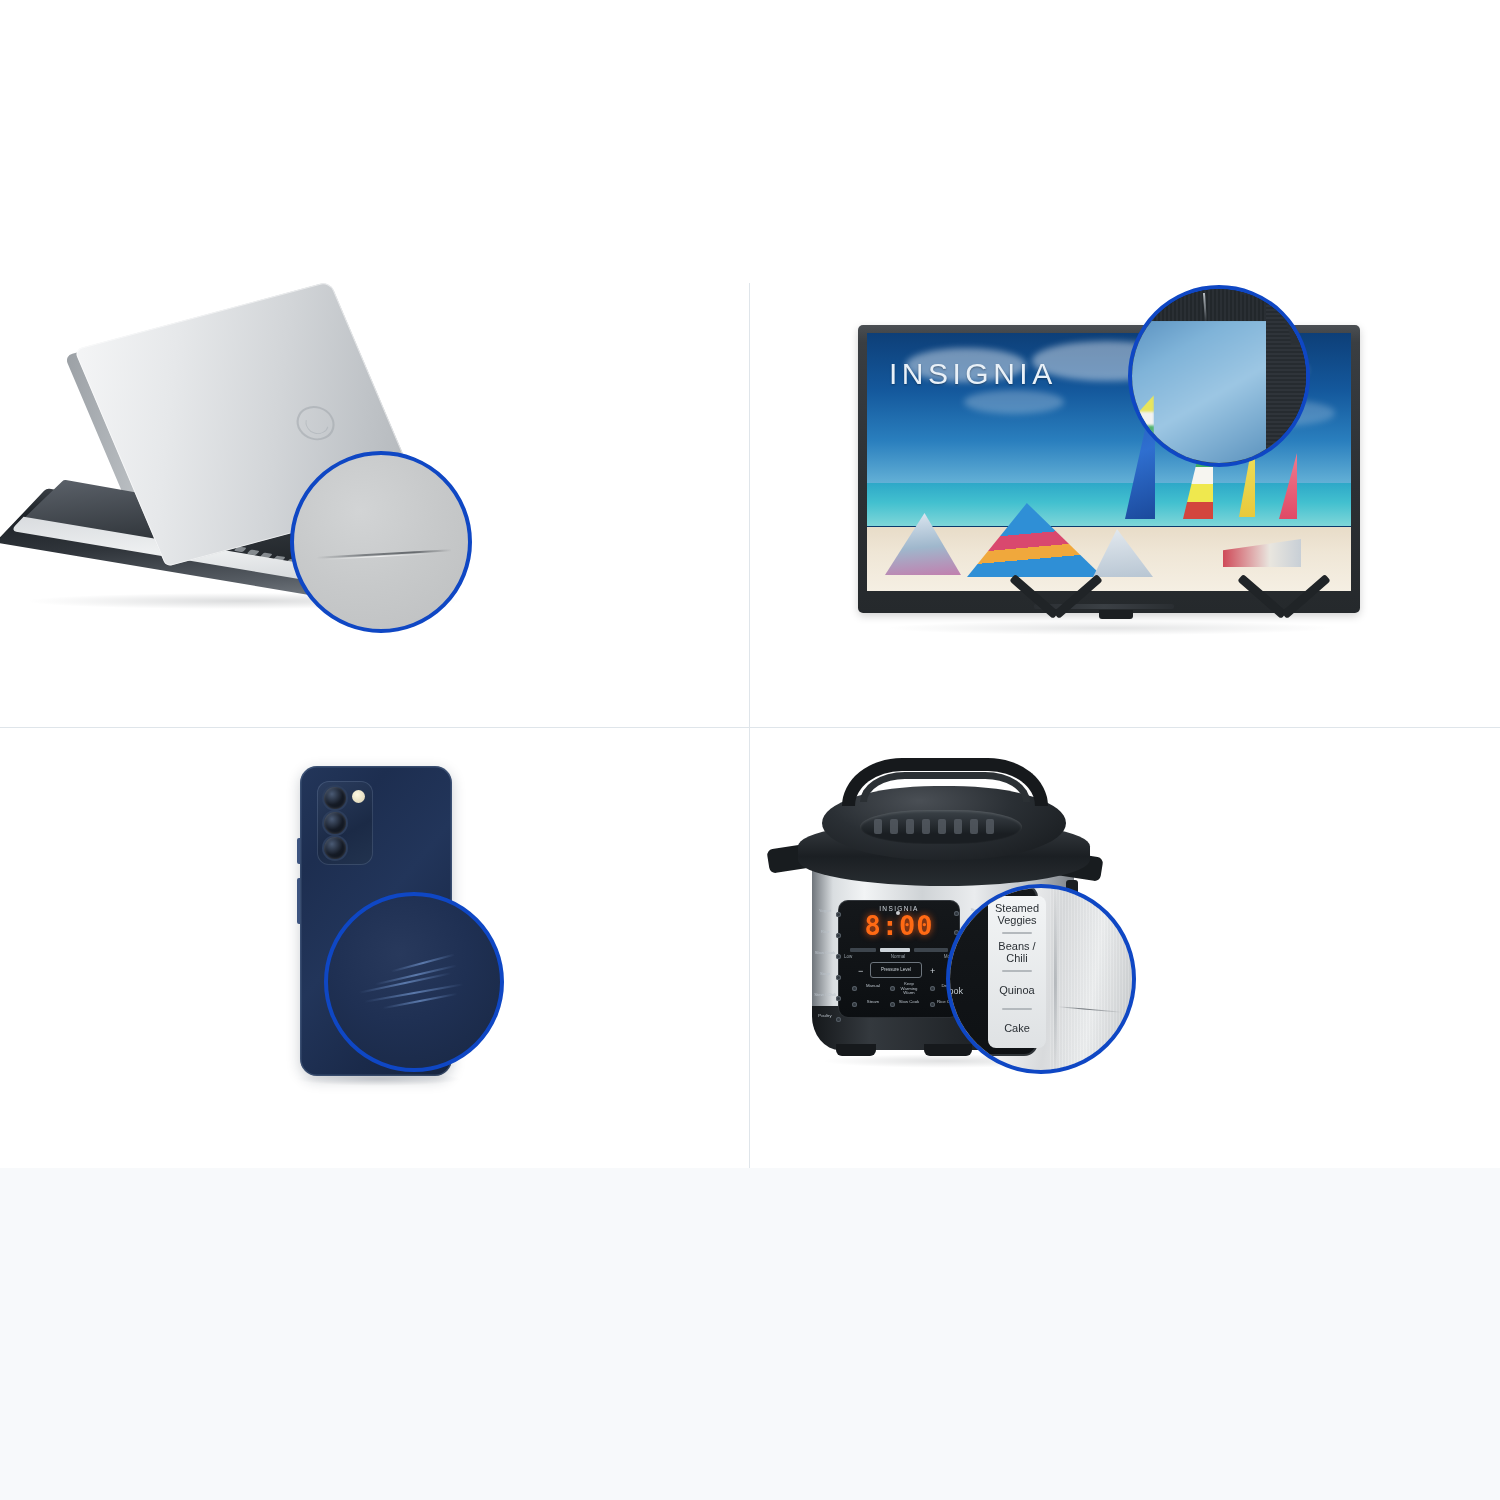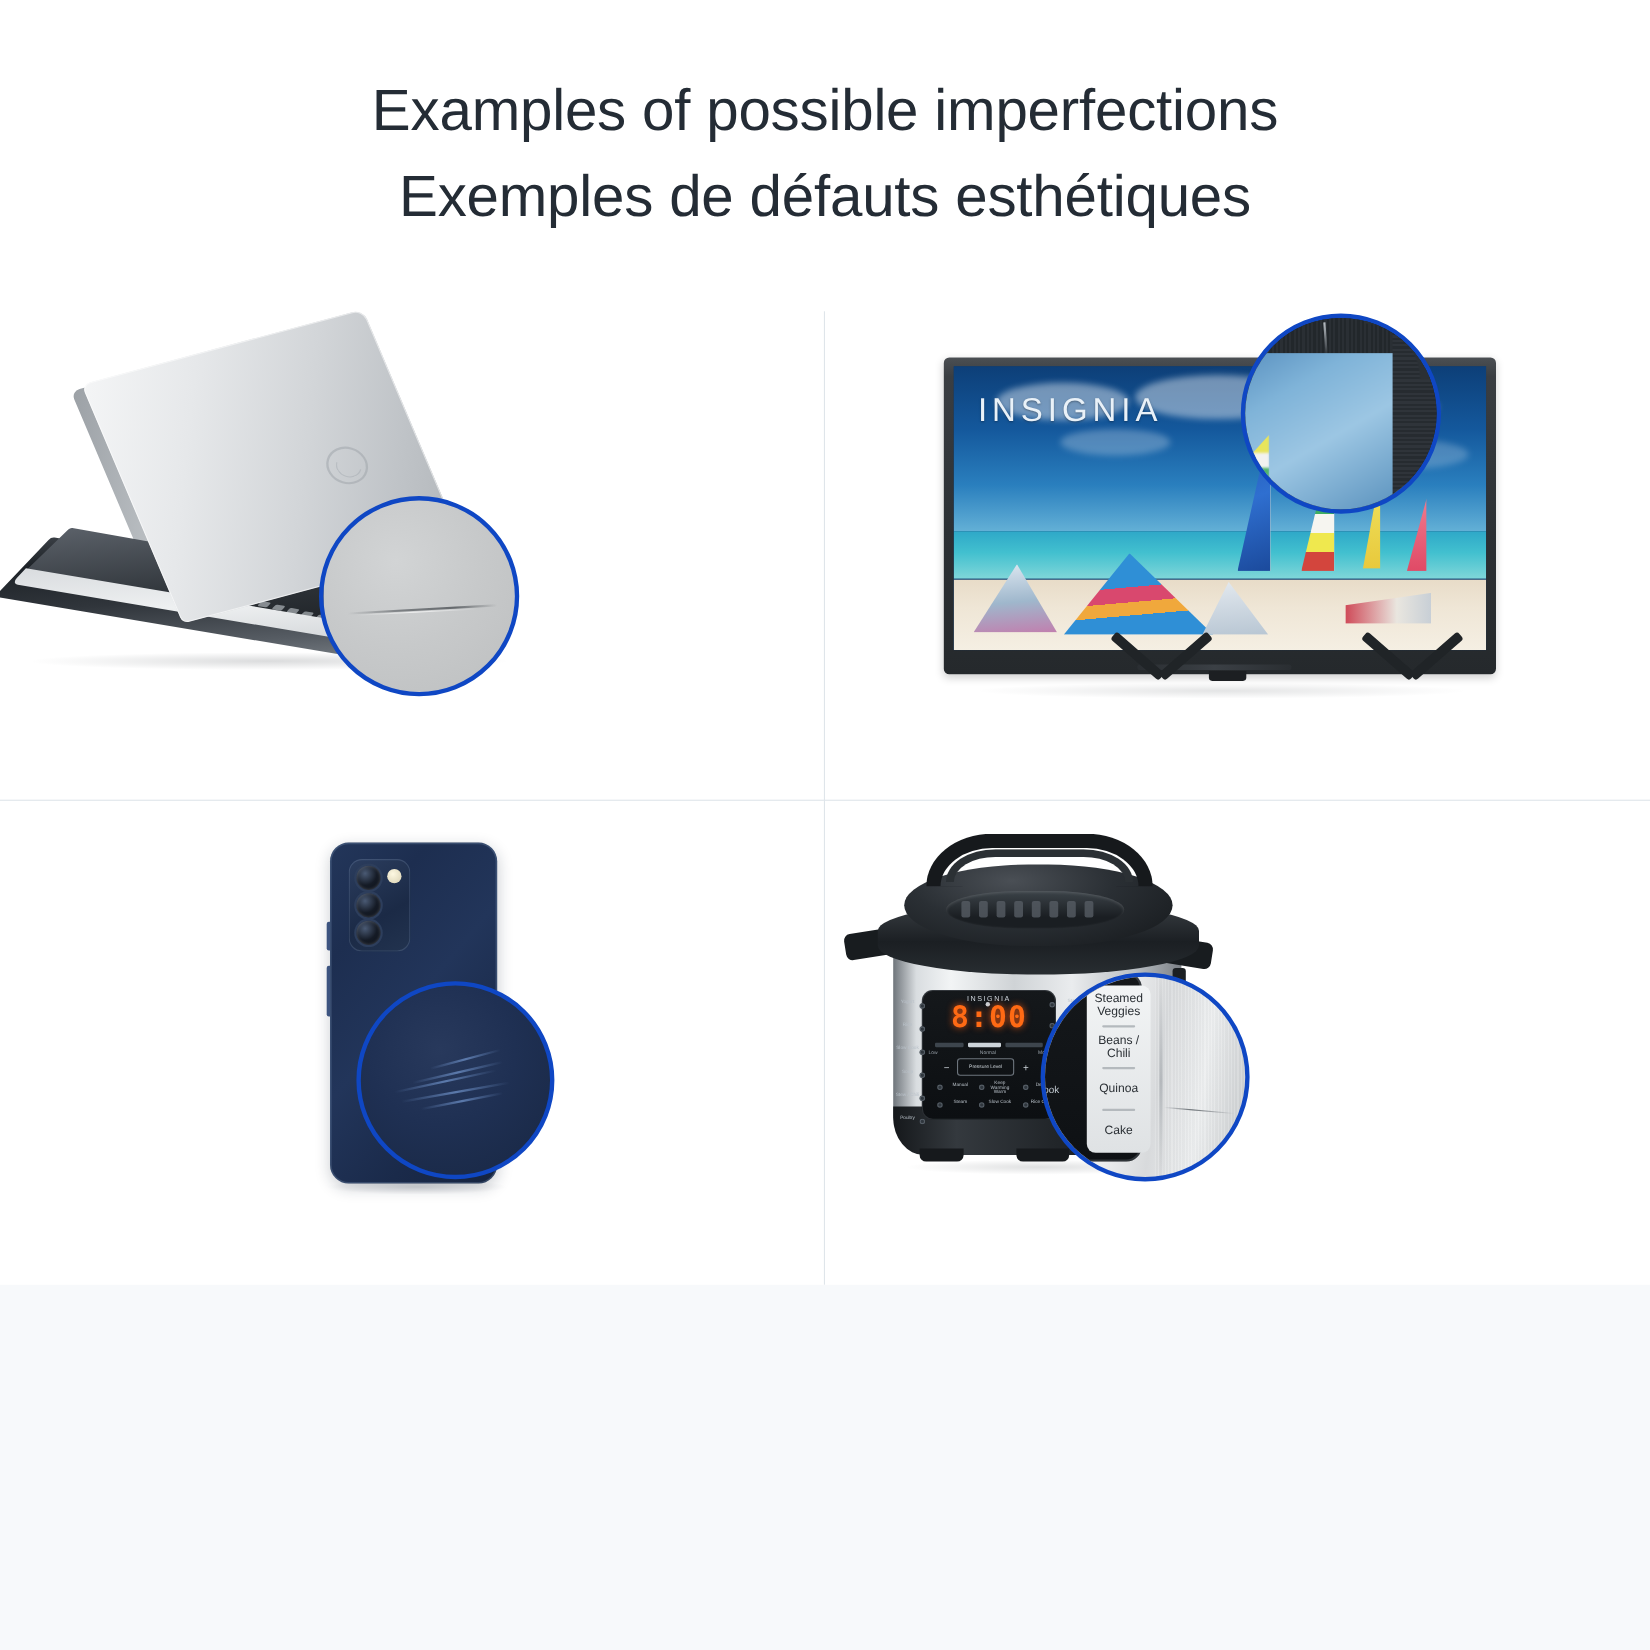--- a/index.html
+++ b/index.html
@@ -418,24 +418,20 @@
   .para {
     color:#2a313a; font-size:26.5px; line-height:38px; font-weight:400;
   }
   .para.fr { margin-top:26px; }
 </style>
 </head>
 <body>
 
 <div class="page">
 
-  <div class="title-block">
-    <div class="title-line">Examples of possible imperfections</div>
-    <div class="title-line">Exemples de défauts esthétiques</div>
-  </div>
 
   <div class="grid">
     <div class="vdiv"></div>
     <div class="hdiv"></div>
 
     <div class="cell tl">
       <div class="laptop-wrap">
         <div class="laptop-shadow"></div>
         <div class="lid-edge"></div>
         <div class="base"></div>

